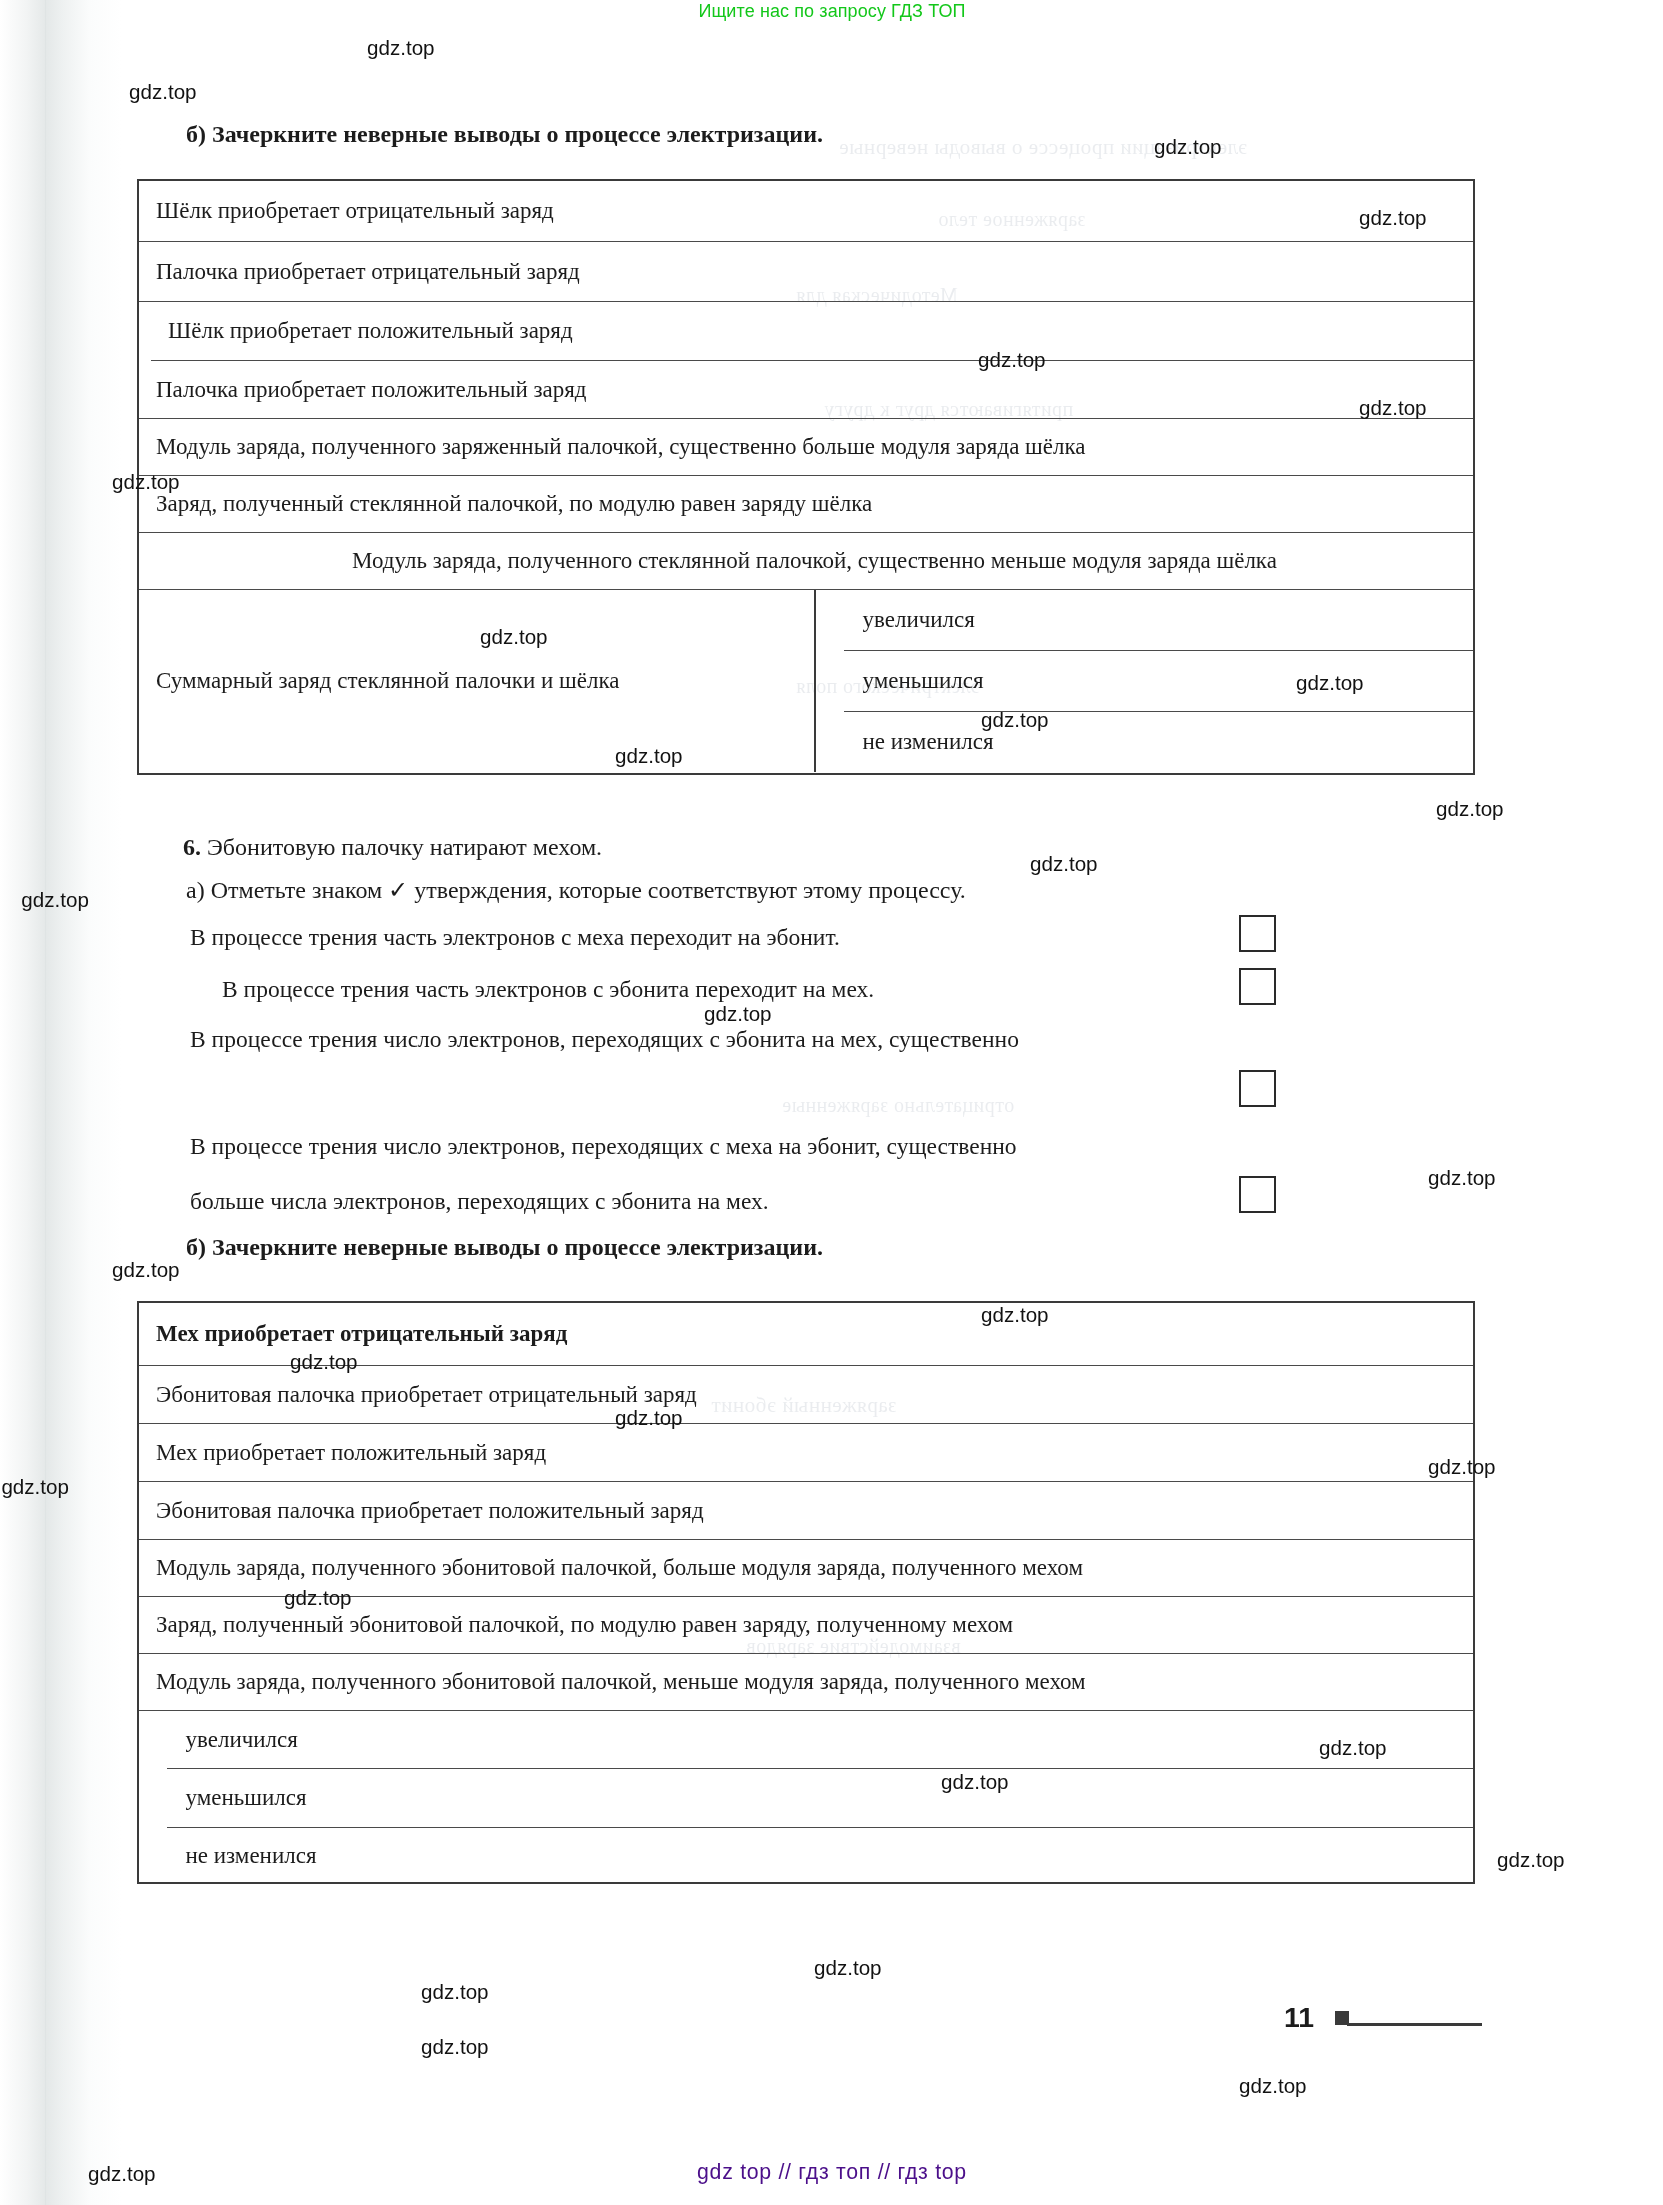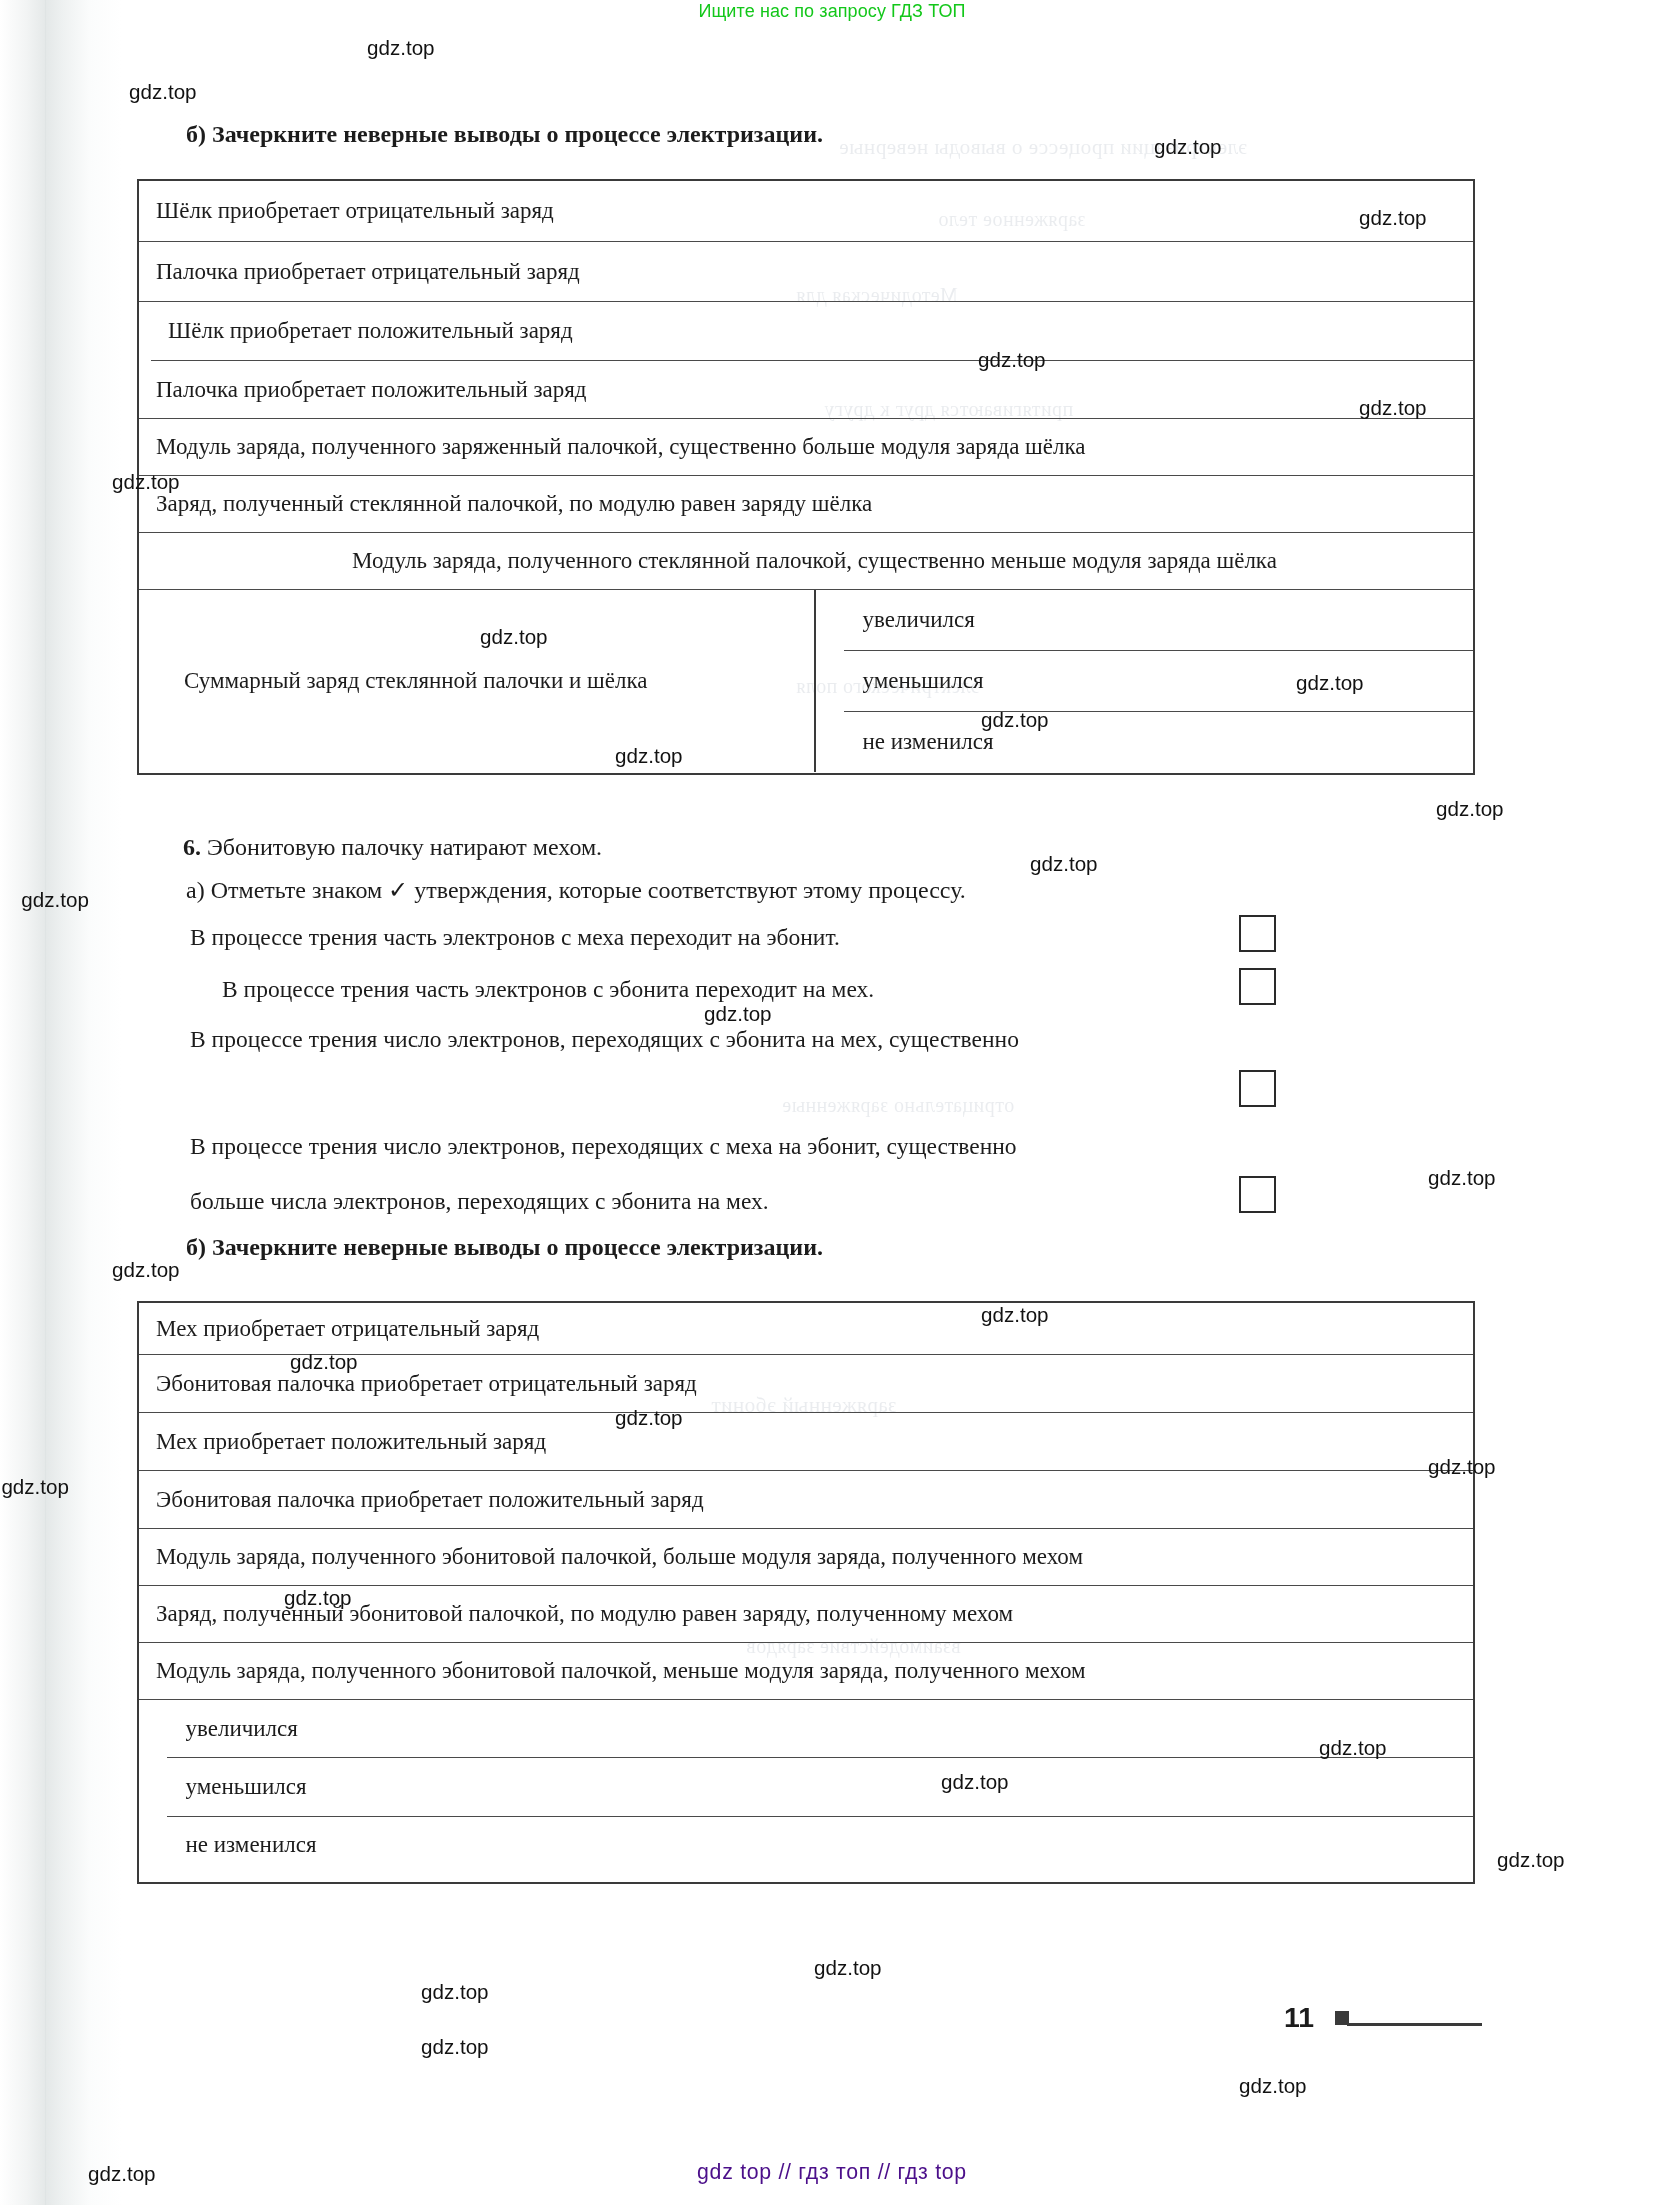--- a/index.html
+++ b/index.html
@@ -234,21 +234,21 @@
     <div class="trow" style="height:57px;">
       <span class="cellText">Модуль заряда, полученного заряженный палочкой, существенно больше модуля заряда шёлка</span>
     </div>
     <div class="trow" style="height:57px;">
       <span class="cellText">Заряд, полученный стеклянной палочкой, по модулю равен заряду шёлка</span>
     </div>
     <div class="trow" style="height:57px;justify-content:center;">
       <span class="cellText">Модуль заряда, полученного стеклянной палочкой, существенно меньше модуля заряда шёлка</span>
     </div>
     <div class="splitrow" style="height:182px;">
-      <div class="leftcell" style="width:677px;padding-left:28px;">
+      <div class="leftcell" style="width:677px;">
         <span class="cellText">Суммарный заряд стеклянной палочки и шёлка</span>
       </div>
       <div class="rightcol">
         <div class="opt">
           <span class="cellText">увеличился</span>
         </div>
         <div class="opt">
           <span class="cellText">уменьшился</span>
         </div>
         <div class="opt last">
@@ -273,21 +273,21 @@
   <div class="stmt" style="left:190px; top:1026px;">В процессе трения число электронов, переходящих с эбонита на мех, существенно</div>
   <div class="chk" style="left:1239px; top:1070px;"></div>
 
   <div class="stmt" style="left:190px; top:1133px;">В процессе трения число электронов, переходящих с меха на эбонит, существенно</div>
   <div class="stmt" style="left:190px; top:1188px;">больше числа электронов, переходящих с эбонита на мех.</div>
   <div class="chk" style="left:1239px; top:1176px;"></div>
 
   <div class="qhead" style="left:186px; top:1234px;">б) Зачеркните неверные выводы о процессе электризации.</div>
 
   <div class="tbl" id="table2" style="left:137px; top:1301px; width:1338px; height:583px;">
-    <div class="trow" style="height:52px;">
+    <div class="trow" style="height:63px;font-weight:bold;">
       <span class="cellText">Мех приобретает отрицательный заряд</span>
     </div>
     <div class="trow" style="height:58px;">
       <span class="cellText">Эбонитовая палочка приобретает отрицательный заряд</span>
     </div>
     <div class="trow" style="height:58px;">
       <span class="cellText">Мех приобретает положительный заряд</span>
     </div>
     <div class="trow" style="height:58px;">
       <span class="cellText">Эбонитовая палочка приобретает положительный заряд</span>

